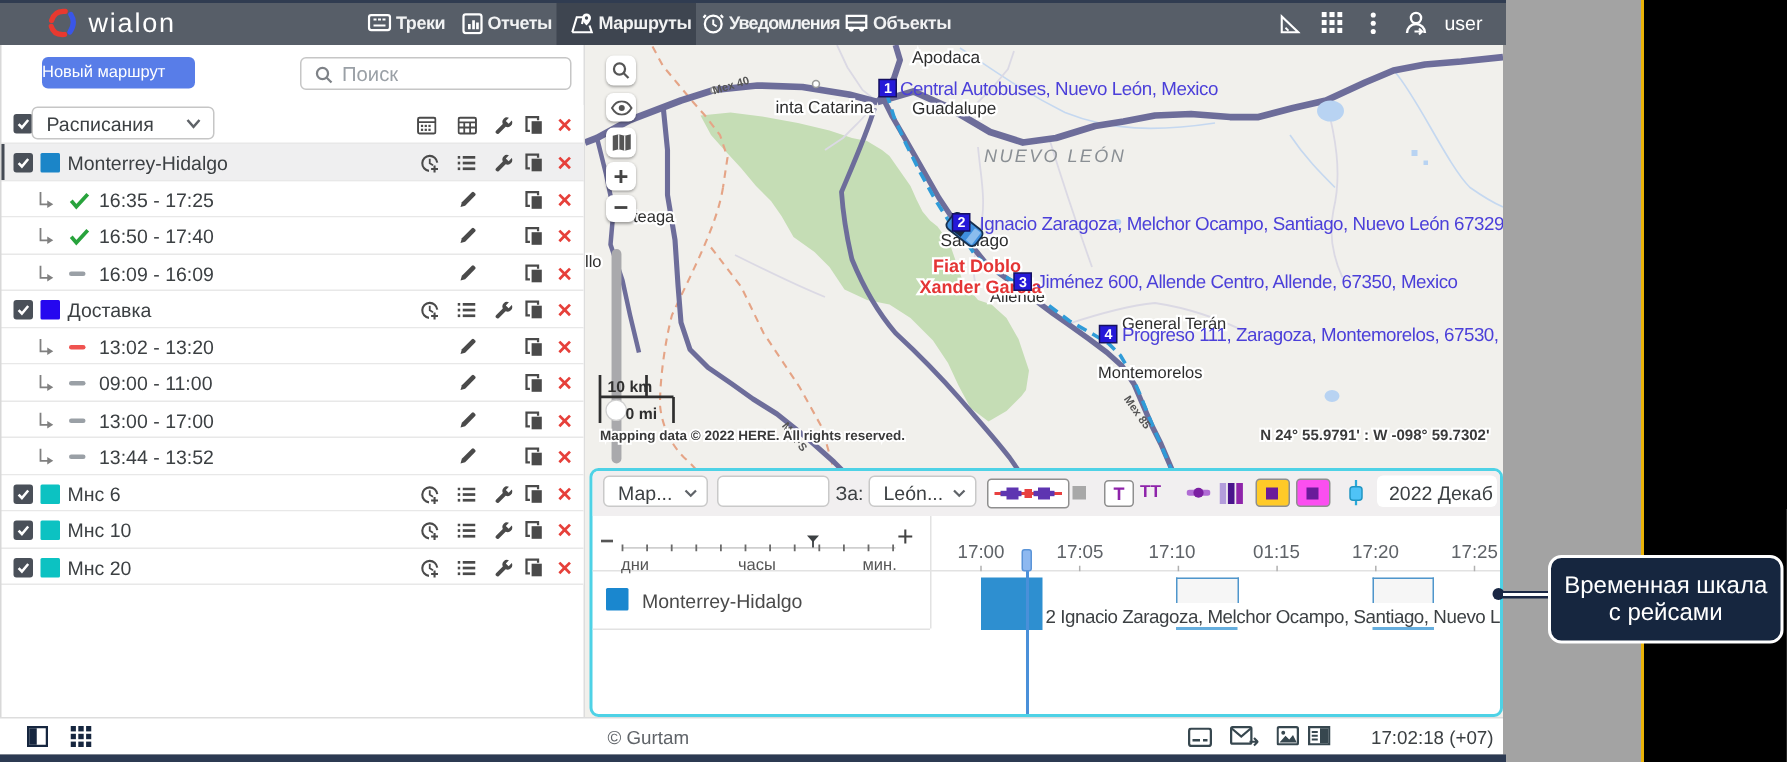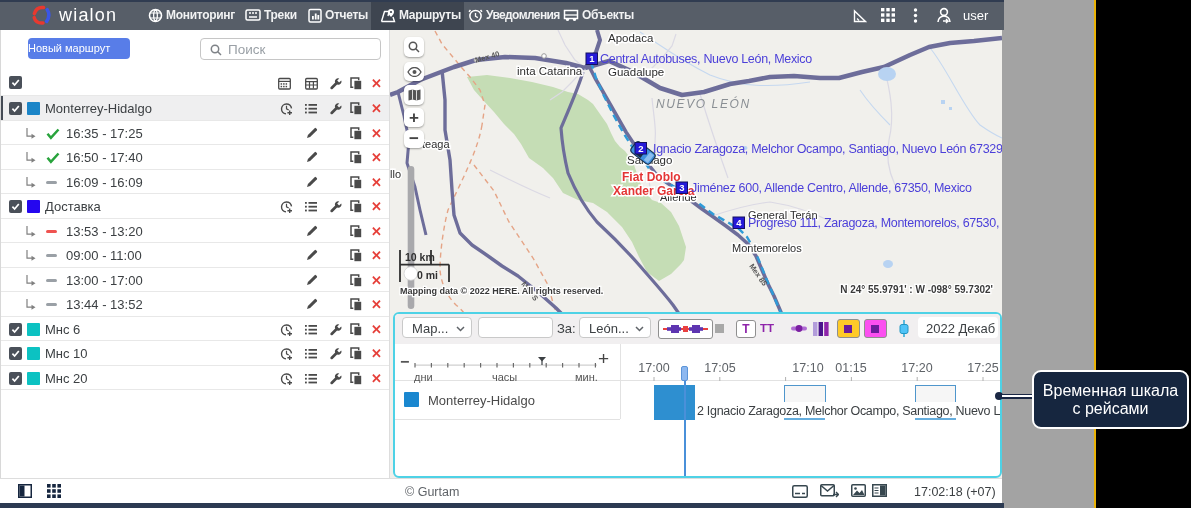--- a/index.html
+++ b/index.html
@@ -46,24 +46,20 @@
 <div class="ab" style="left:0;top:30px;width:1px;height:448px;background:#d8d8d8;z-index:50"></div>
 <div id="nav">
 <div id="navact"></div>
 <div class="topline"></div>
 <svg class="ab" style="left:31px;top:5px" width="21" height="21" viewBox="0 0 21 21">
 <path d="M12.5,2.6 Q5.5,1.8 3.4,8.6" fill="none" stroke="#e8392f" stroke-width="3.5" stroke-linecap="round"></path>
 <path d="M3.2,12.6 Q4.8,18.6 12,18.0" fill="none" stroke="#e8392f" stroke-width="3.5" stroke-linecap="round"></path>
 <path d="M16.2,4.6 Q19.8,10.2 15.6,16.4" fill="none" stroke="#3a56e8" stroke-width="3.5" stroke-linecap="round"></path>
 </svg>
 <div class="ab" style="left:59px;top:5px;color:#fff;font-size:18px;letter-spacing:1.2px;font-weight:400">wialon</div>
-<div class="navitem" style="left:148px"><svg width="15" height="15" viewBox="0 0 15 15">
-          <circle cx="7.5" cy="7.5" r="6" fill="none" stroke="#fff" stroke-width="1.6"></circle>
-          <path d="M2,5 h11 M2,10 h11 M7.5,1.5 c-2.5,2 -2.5,10 0,12 M7.5,1.5 c2.5,2 2.5,10 0,12" fill="none" stroke="#fff" stroke-width="1.2"></path>
-        </svg>Мониторинг</div>
 <div class="navitem" style="left:245px"><svg width="16" height="14" viewBox="0 0 16 14">
           <rect x="1" y="2" width="14" height="10" rx="1.5" fill="none" stroke="#fff" stroke-width="1.5"></rect>
           <path d="M4,5 h2 M7,5 h2 M10,5 h2 M4,9 h8" stroke="#fff" stroke-width="1.4"></path>
         </svg>Треки</div>
 <div class="navitem" style="left:308px"><svg width="14" height="15" viewBox="0 0 14 15">
           <rect x="1" y="1.5" width="12" height="12.5" rx="1.5" fill="none" stroke="#fff" stroke-width="1.5"></rect>
           <rect x="4" y="8" width="1.8" height="3.5" fill="#fff"></rect>
           <rect x="6.8" y="5.5" width="1.8" height="6" fill="#fff"></rect>
           <rect x="9.4" y="7" width="1.8" height="4.5" fill="#fff"></rect>
         </svg>Отчеты</div>
@@ -125,20 +121,26 @@
         </svg>
 <div class="ab" style="left:27px;top:3px;font-size:13.5px;color:#9aa0a6">Поиск</div>
       </div>
 
 <div class="row" style="top:40px;height:26px">
 <div class="cb" style="top:6px">
           <svg width="11" height="11" viewBox="0 0 11 11">
             <path d="M2.4,5.7 l2.2,2.3 L8.8,3" fill="none" stroke="#fff" stroke-width="1.7"></path>
           </svg>
         </div>
+<div class="ab" style="left:21px;top:1px;width:122px;height:22px;border:1px solid #c6c6c6;border-radius:4px">
+<div class="ab" style="left:9px;top:3px;font-size:13px;color:#3c4043">Расписания</div>
+<svg class="ab" style="left:102px;top:7px" width="10" height="7" viewBox="0 0 10 7">
+            <path d="M1,1 L5,5.5 L9,1" fill="none" stroke="#5f6368" stroke-width="1.7"></path>
+          </svg>
+        </div>
 <svg class="ric" style="left:278px;top:7px" width="13" height="13" viewBox="0 0 13 13">
           <rect x="0.7" y="1.5" width="11.6" height="10.5" rx="1" fill="none" stroke="#4a4a4a" stroke-width="1.3"></rect>
           <path d="M0.7,4.4 h11.6" stroke="#4a4a4a" stroke-width="1.2"></path>
           <g fill="#4a4a4a">
             <rect x="2.6" y="6.2" width="1.5" height="1.5"></rect>
             <rect x="5.1" y="6.2" width="1.5" height="1.5"></rect>
             <rect x="7.6" y="6.2" width="1.5" height="1.5"></rect>
             <rect x="2.6" y="8.8" width="1.5" height="1.5"></rect>
             <rect x="5.1" y="8.8" width="1.5" height="1.5"></rect>
             <rect x="7.6" y="8.8" width="1.5" height="1.5"></rect>
@@ -274,21 +276,21 @@
           <rect x="4.4" y="3.8" width="6.8" height="8.4" fill="#4a4a4a"></rect>
         </svg>
 <div class="xic" style="left:371px;top:6px">✕</div>
       </div>
 <div class="row" style="top:188.5px;height:24.5px">
 <svg class="ric" style="left:25px;top:7px" width="12" height="12" viewBox="0 0 12 12">
           <path d="M2,0 V8.2 H7" fill="none" stroke="#808080" stroke-width="1.2"></path>
           <path d="M6.5,5.7 L10.5,8.2 L6.5,10.7 z" fill="#808080"></path>
         </svg>
 <div class="ab" style="left:46px;top:11px;width:11px;height:3px;border-radius:1.5px;background:#ef5350"></div>
-<div class="ttime" style="top:5px">13:53 - 13:20</div>
+<div class="ttime" style="top:5px">13:02 - 13:20</div>
 <svg class="ric" style="left:306px;top:6px" width="12" height="12" viewBox="0 0 12 12">
           <path d="M1,11 l0.9,-3.1 L8.6,1.2 a1,1 0 0 1 1.4,0 l0.8,0.8 a1,1 0 0 1 0,1.4 L4.1,10.1 z" fill="#4a4a4a"></path>
         </svg>
         <svg class="ric" style="left:350px;top:6px" width="12" height="13" viewBox="0 0 12 13">
           <path d="M8.7,3.2 V1 H1 v9.3 h2.3" fill="none" stroke="#4a4a4a" stroke-width="1.5"></path>
           <rect x="4.4" y="3.8" width="6.8" height="8.4" fill="#4a4a4a"></rect>
         </svg>
 <div class="xic" style="left:371px;top:6px">✕</div>
       </div>
 <div class="row" style="top:213px;height:24.5px">
@@ -630,21 +632,21 @@
 <path d="M1,7 V11.5 M17.4,7 V11.5 M33.8,7 V11.5 M50.2,7 V11.5 M66.6,7 V11.5 M83,7 V11.5 M99.4,7 V11.5 M115.8,7 V11.5 M132.2,7 V11.5 M148.6,7 V11.5 M165,7 V11.5 M181.4,7 V11.5"></path>
 </g>
 <path d="M124,1 h8 l-4,4.5 z" fill="#3c4043"></path>
         <path d="M128,4 V9" stroke="#3c4043" stroke-width="1.2"></path>
 </svg>
 <div class="ab" style="left:19px;top:57px;font-size:11px;color:#555">дни</div>
 <div class="ab" style="left:97px;top:57px;font-size:11px;color:#555">часы</div>
 <div class="ab" style="left:180px;top:57px;font-size:11px;color:#555">мин.</div>
 <div class="ab" style="left:237px;top:47px;width:44px;font-size:12.5px;color:#5f6368;text-align:center">17:00</div>
 <div class="ab" style="left:303px;top:47px;width:44px;font-size:12.5px;color:#5f6368;text-align:center">17:05</div>
-<div class="ab" style="left:391px;top:47px;width:44px;font-size:12.5px;color:#5f6368;text-align:center">17:10</div>
+<div class="ab" style="left:358px;top:47px;width:44px;font-size:12.5px;color:#5f6368;text-align:right">17:10</div>
 <div class="ab" style="left:434px;top:47px;width:44px;font-size:12.5px;color:#5f6368;text-align:center">01:15</div>
 <div class="ab" style="left:500px;top:47px;width:44px;font-size:12.5px;color:#5f6368;text-align:center">17:20</div>
 <div class="ab" style="left:566px;top:47px;width:44px;font-size:12.5px;color:#5f6368;text-align:center">17:25</div>
 <svg class="ab" style="left:255px;top:63px" width="340" height="4" viewBox="0 0 340 4">
         <g stroke="#b0b0b0" stroke-width="1">
           <path d="M4,0 V4 M69.8,0 V4 M135.6,0 V4 M201.4,0 V4 M267.2,0 V4 M333,0 V4"></path>
         </g>
       </svg>
 
 <div class="ab" style="left:0;top:105px;width:225px;height:1px;background:#e2e2e2"></div>

